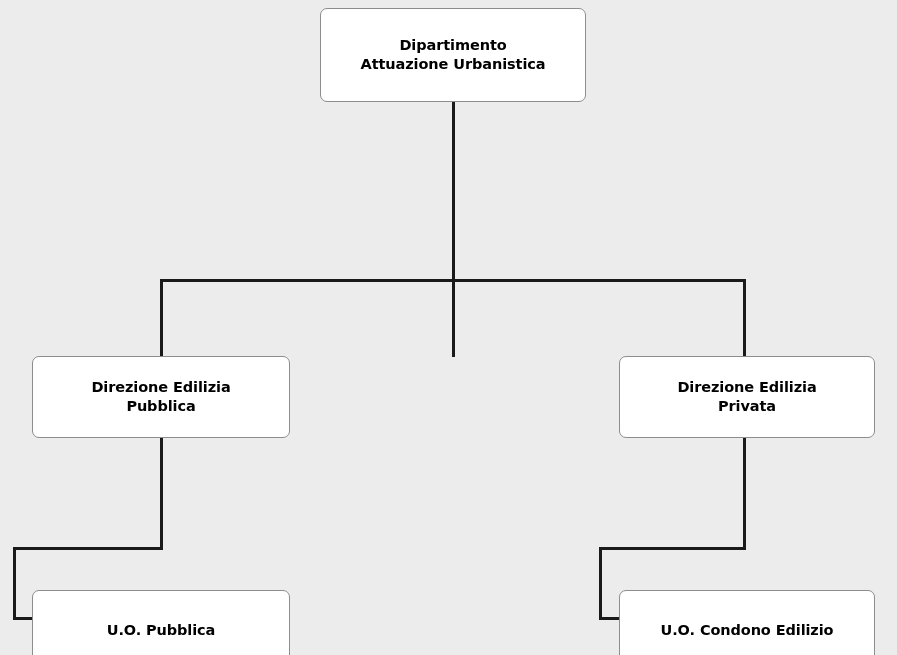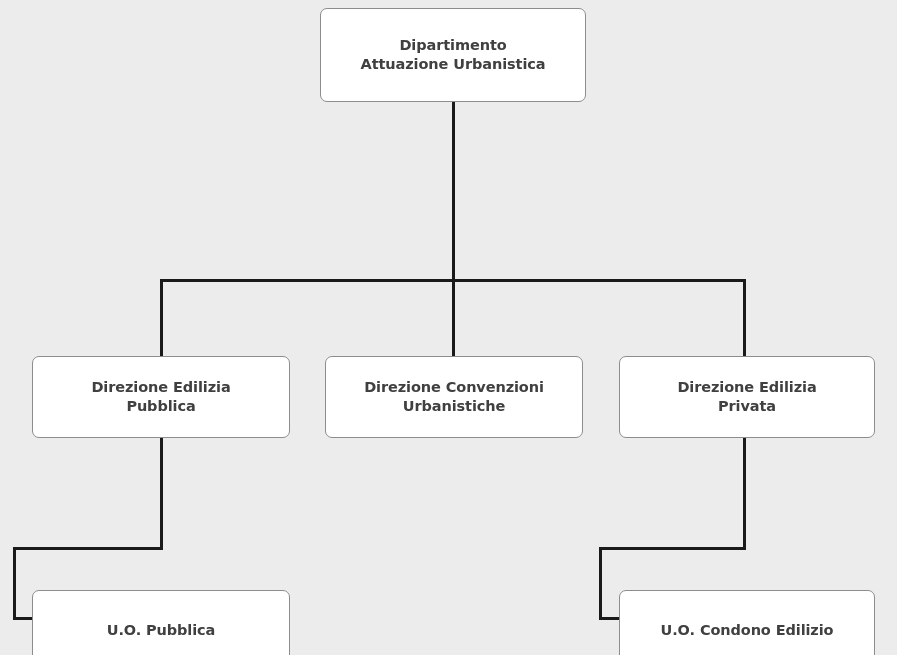--- a/index.html
+++ b/index.html
@@ -34,21 +34,21 @@
     border-radius: 7px;
     display: flex;
     align-items: center;
     justify-content: center;
     text-align: center;
     z-index: 2;
   }
   .node-label {
     font-size: 14.5px;
     font-weight: bold;
-    color: #404040;
+    color: #000000;
     line-height: 1.32;
     letter-spacing: -0.1px;
     padding: 0 10px;
     white-space: pre-line;
   }
 
   
   #node-root        { left: 320px; top: 8px;   width: 266px; height: 94px; }
   
   #node-edil-pub    { left: 32px;  top: 356px; width: 258px; height: 82px; }
@@ -83,24 +83,20 @@
   <div class="node-box" id="node-root">
     <span class="node-label">Dipartimento
 Attuazione Urbanistica</span>
   </div>
 
   <div class="node-box" id="node-edil-pub">
     <span class="node-label">Direzione Edilizia
 Pubblica</span>
   </div>
 
-  <div class="node-box" id="node-convenzioni">
-    <span class="node-label">Direzione Convenzioni
-Urbanistiche</span>
-  </div>
 
   <div class="node-box" id="node-edil-priv">
     <span class="node-label">Direzione Edilizia
 Privata</span>
   </div>
 
   <div class="node-box" id="node-periferie">
     <span class="node-label">U.O. Pubblica</span>
   </div>
 

